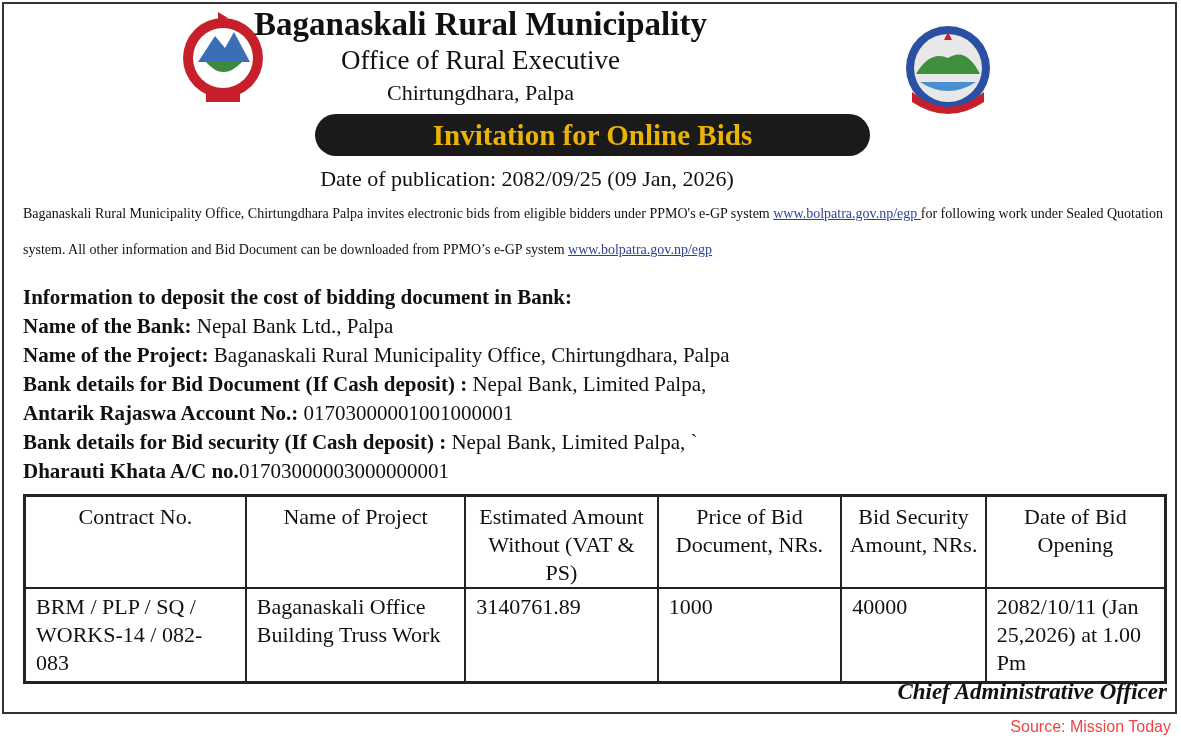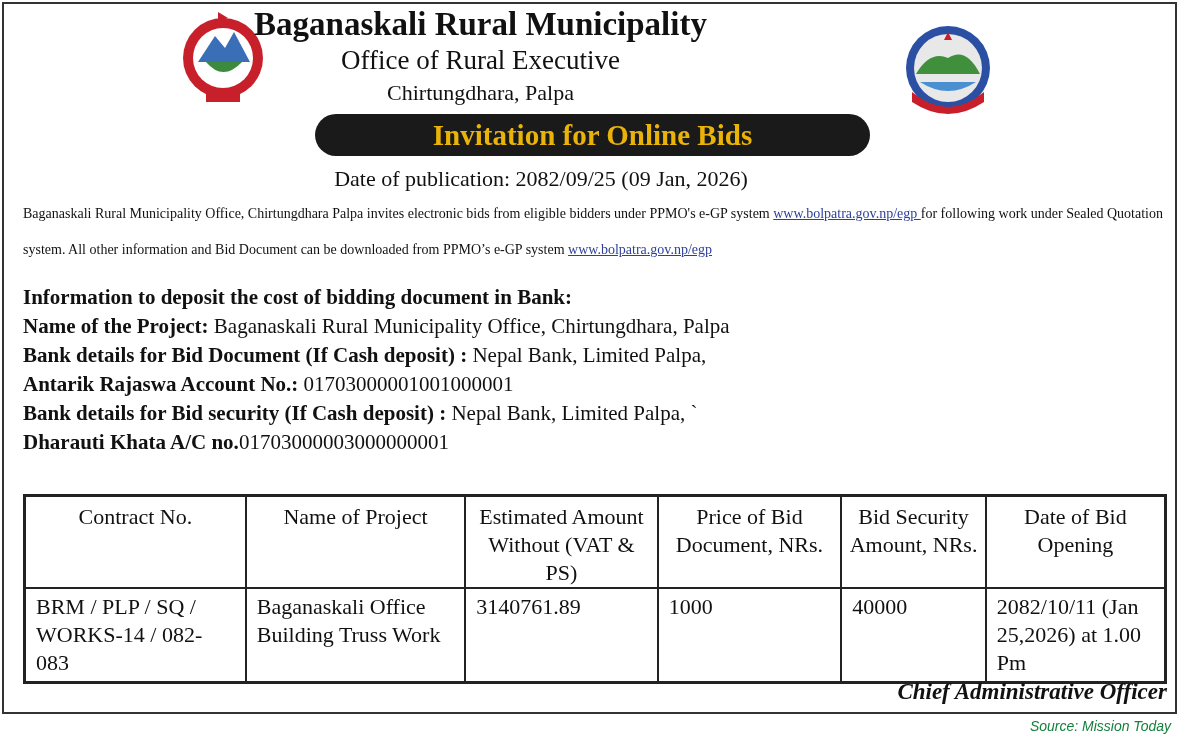--- a/index.html
+++ b/index.html
@@ -11,38 +11,38 @@
     .emb-left { left: 170px; top: 12px; width: 106px; height: 94px; }
     .emb-right { left: 900px; top: 22px; width: 96px; height: 96px; }
     .hdr { position: absolute; left: 0; width: 1181px; text-align: center; }
     .title1 { top: 6px; font-size: 33px; font-weight: bold; left: -110px; }
     .title2 { top: 45px; font-size: 27px; left: -110px; }
     .title3 { top: 80px; font-size: 22px; left: -110px; }
     .pill { position: absolute; left: 315px; top: 114px; width: 555px; height: 42px;
             background: #1a1a1a; border-radius: 21px; color: #eab308; text-align: center;
             font-size: 29px; font-weight: bold; line-height: 42px; }
     .pubdate { position: absolute; top: 166px; left: 0; width: 1050px; text-align: center;
-               font-size: 22px; margin-left: 16px; }
+               font-size: 22px; margin-left: 2px; }
     .pubdate span { display: inline-block; transform: translateX(0); }
     .para { position: absolute; left: 23px; top: 196px; width: 1140px; font-size: 14px;
             line-height: 36px; text-align: justify; }
     .para a { color: #2c3f9b; text-decoration: underline; }
     .bank { position: absolute; left: 23px; top: 283px; width: 1140px; font-size: 21px;
             line-height: 29px; }
     .bank b { font-weight: bold; }
     table { position: absolute; left: 23px; top: 494px; width: 1144px; border-collapse: collapse;
             font-size: 22px; }
     th, td { border: 2px solid #222; vertical-align: top; }
     th { font-weight: normal; text-align: center; line-height: 28px; padding: 6px 4px 0; height: 86px; box-sizing: border-box; }
     td { text-align: left; padding: 4px 10px; line-height: 28px; height: 90px; box-sizing: border-box; }
     table { border: 3px solid #222; }
     .sign { position: absolute; right: 14px; top: 679px; font-size: 23px; font-weight: bold;
             font-style: italic; }
-    .source { position: absolute; right: 10px; top: 718px; font-size: 14px; font-style: italic;
-              font-family: "Liberation Sans", "DejaVu Sans", sans-serif; color: #15803d; }
+    .source { position: absolute; right: 10px; top: 718px; font-size: 16px; 
+              font-family: "Liberation Sans", "DejaVu Sans", sans-serif; color: #ef4444; }
     .wm { position: absolute; color: rgba(90,120,200,0.12); font-family: "Liberation Sans", sans-serif;
           font-weight: bold; pointer-events: none; }
   </style>
 </head>
 <body>
 
 <div class="frame"></div>
 
 <div class="wm" style="left:300px;top:330px;font-size:90px;transform:rotate(-55deg);">&nbsp;</div>
 
@@ -71,20 +71,21 @@
 <div class="pill">Invitation for Online Bids</div>
 
 <div class="pubdate">
   <span style="margin-left:0;position:relative;left:0;">Date of publication: 2082/09/25 (09 Jan, 2026)</span>
 </div>
 
 <div class="para"><span>Baganaskali Rural Municipality Office, Chirtungdhara Palpa invites electronic bids from eligible bidders under PPMO's e-GP system </span><a>www.bolpatra.gov.np/egp </a><span>for following work under   Sealed Quotation system. All other information and Bid Document can be downloaded from PPMO’s e-GP system </span><a>www.bolpatra.gov.np/egp</a></div>
 
 <div class="bank">
   <div><b>Information to deposit the cost of bidding document in Bank:</b></div>
+  <div><b>Name of the Bank:</b><span> Nepal Bank Ltd., Palpa</span></div>
   <div><b>Name of the Project:</b><span> Baganaskali Rural Municipality Office, Chirtungdhara, Palpa</span></div>
   <div><b>Bank details for Bid Document (If Cash deposit) :</b><span> Nepal Bank, Limited Palpa,</span></div>
   <div><b>Antarik Rajaswa Account No.:</b><span> 01703000001001000001</span></div>
   <div><b>Bank details for Bid security (If Cash deposit) :</b><span> Nepal Bank, Limited Palpa, `</span></div>
   <div><b>Dharauti Khata A/C no.</b><span>01703000003000000001</span></div>
 </div>
 
 <table>
   <colgroup>
     <col style="width:222px">

